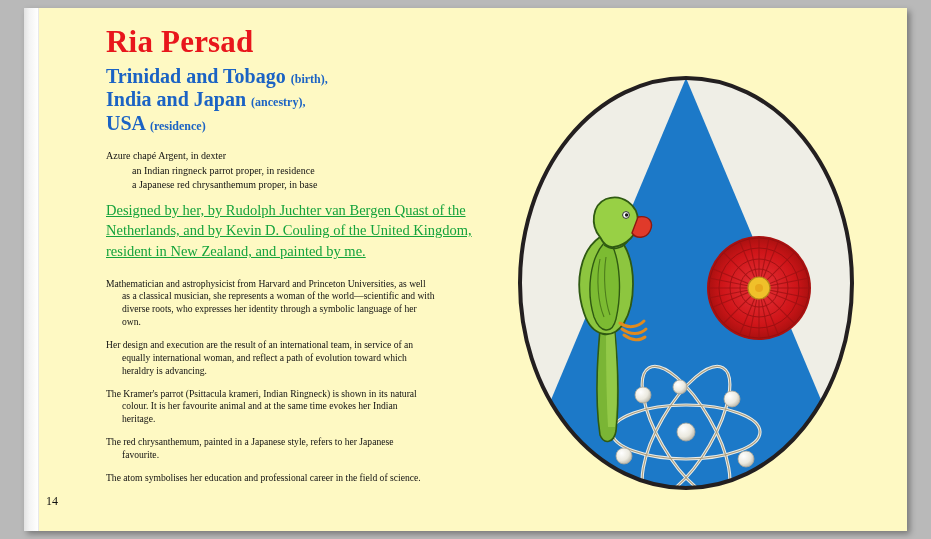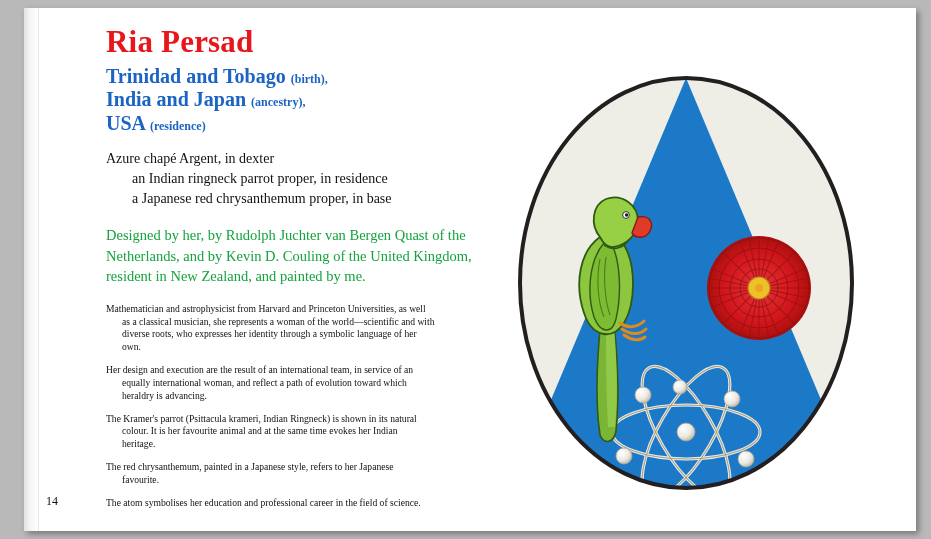--- a/index.html
+++ b/index.html
@@ -12,24 +12,23 @@
     height: 539px;
     overflow: hidden;
     font-family: "Liberation Serif", serif;
   }
   .page {
     position: absolute;
     left: 24px;
     top: 8px;
     width: 883px;
     height: 523px;
-    background: #ffffff;
+    background: #fef9c3;
     box-shadow: 3px 3px 6px rgba(0,0,0,0.35);
     overflow: hidden;
-    padding-left: 9px;
   }
   .spine {
     position: absolute;
     left: 0;
     top: 0;
     width: 14px;
     height: 100%;
     background: linear-gradient(to right, #e2e2e2 0%, #f4f4f4 40%, #ffffff 100%);
     border-right: 1px solid #e8e8e8;
   }
@@ -55,30 +54,31 @@
     font-weight: bold;
     font-size: 20px;
     line-height: 1.18;
     margin: 0 0 14px 0;
   }
   .origins .small {
     font-size: 12px;
   }
   .blazon {
     color: #111;
-    font-size: 14px;
+    font-size: 10px;
     line-height: 1.42;
-    margin: 0 0 16px 0;
+    margin: 0 0 8px 0;
   }
   .blazon .ind1 { display: block; padding-left: 26px; }
   .credit {
     color: #14a33c;
     font-size: 14.5px;
     line-height: 1.42;
     margin: 0 0 16px 0;
+    text-decoration: underline;
   }
   .notes p {
     color: #111;
     font-size: 9.6px;
     line-height: 1.34;
     margin: 0 0 10px 0;
   }
   .notes p .ind { display: block; padding-left: 16px; }
 
   .folio {

